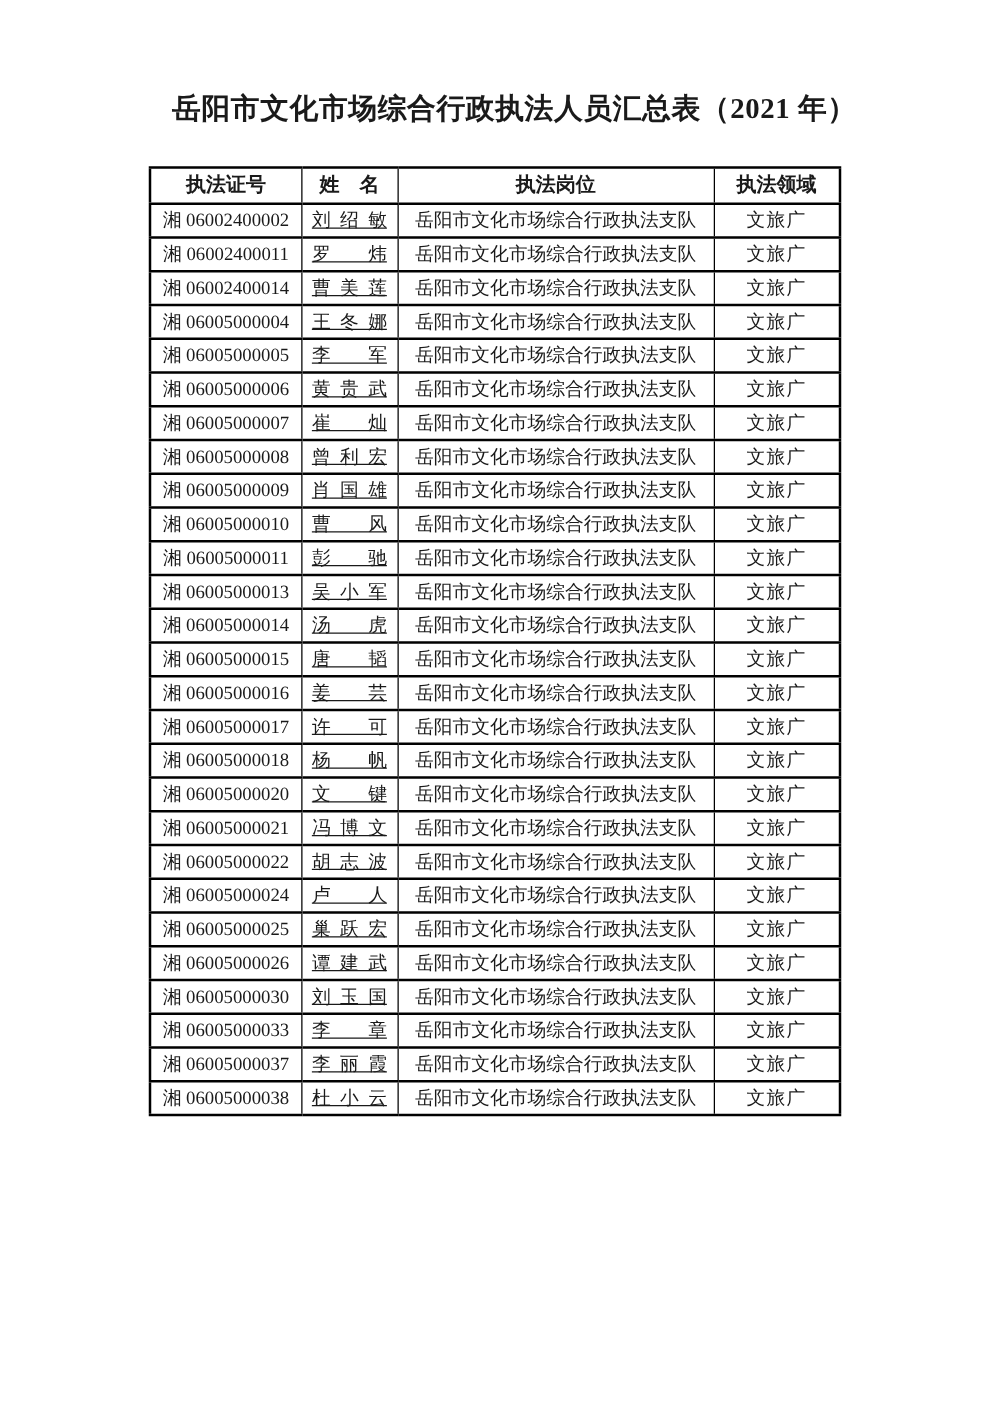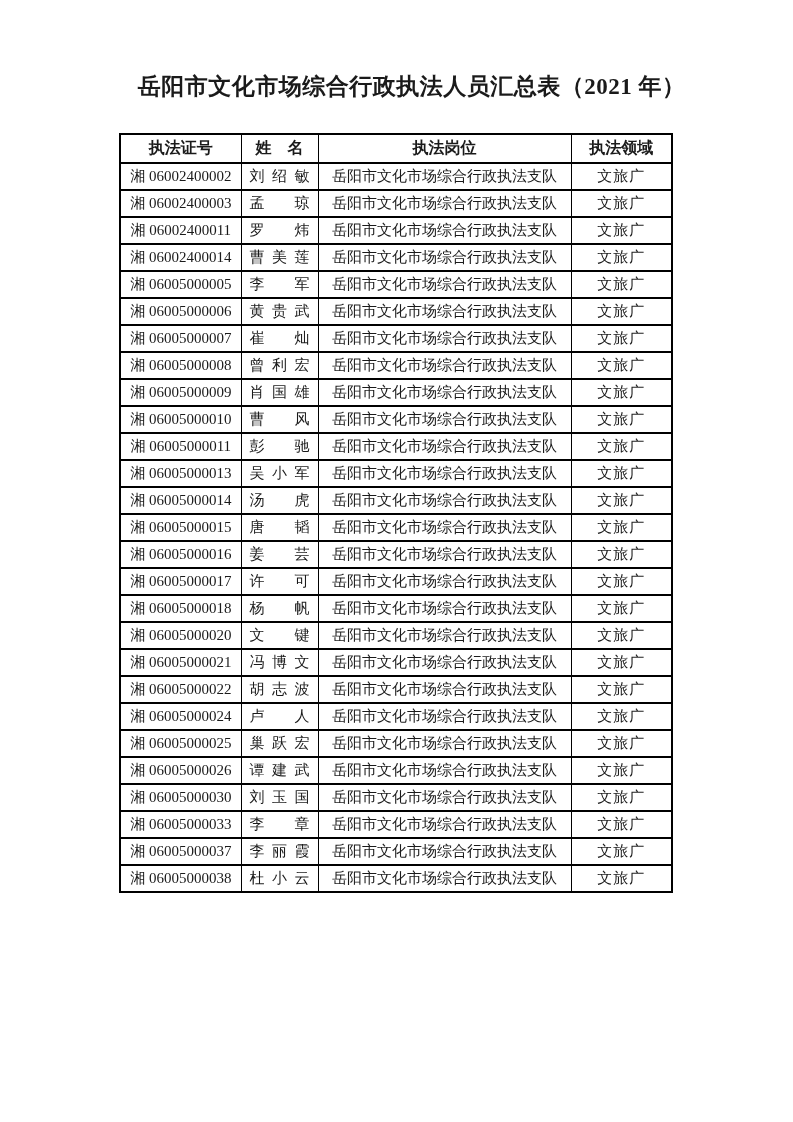--- a/index.html
+++ b/index.html
@@ -63,20 +63,21 @@
   .col-cert  { width: 121px; }
   .col-name  { width: 77px;  }
   .col-pos   { width: 253px; }
   .col-field { width: 101px; }
   .name-justify {
     display: inline-block;
     width: 60px;
     text-align: justify;
     text-align-last: justify;
     vertical-align: middle;
+    text-decoration: underline;
   }
   td.field-cell { letter-spacing: 1px; }
 </style>
 </head>
 <body>
 
 <div class="page">
 
   <h1 class="doc-title">岳阳市文化市场综合行政执法人员汇总表（2021 年）</h1>
 
@@ -98,48 +99,48 @@
     <tbody>
     <tr>
       <td>湘 06002400002</td>
       <td>
         <span class="name-justify">刘绍敏</span>
       </td>
       <td>岳阳市文化市场综合行政执法支队</td>
       <td class="field-cell">文旅广</td>
     </tr>
 
-    <tr>
-      <td>湘 06002400003</td>
-      <td>
-        <span class="name-justify">孟　琼</span>
-      </td>
-      <td>岳阳市文化市场综合行政执法支队</td>
-      <td class="field-cell">文旅广</td>
-    </tr>
 
 
     <tr>
       <td>湘 06002400011</td>
       <td>
         <span class="name-justify">罗　炜</span>
       </td>
       <td>岳阳市文化市场综合行政执法支队</td>
       <td class="field-cell">文旅广</td>
     </tr>
 
     <tr>
       <td>湘 06002400014</td>
       <td>
         <span class="name-justify">曹美莲</span>
       </td>
       <td>岳阳市文化市场综合行政执法支队</td>
       <td class="field-cell">文旅广</td>
     </tr>
 
+    <tr>
+      <td>湘 06005000004</td>
+      <td>
+        <span class="name-justify">王冬娜</span>
+      </td>
+      <td>岳阳市文化市场综合行政执法支队</td>
+      <td class="field-cell">文旅广</td>
+    </tr>
 
     <tr>
       <td>湘 06005000005</td>
       <td>
         <span class="name-justify">李　军</span>
       </td>
       <td>岳阳市文化市场综合行政执法支队</td>
       <td class="field-cell">文旅广</td>
     </tr>
 

